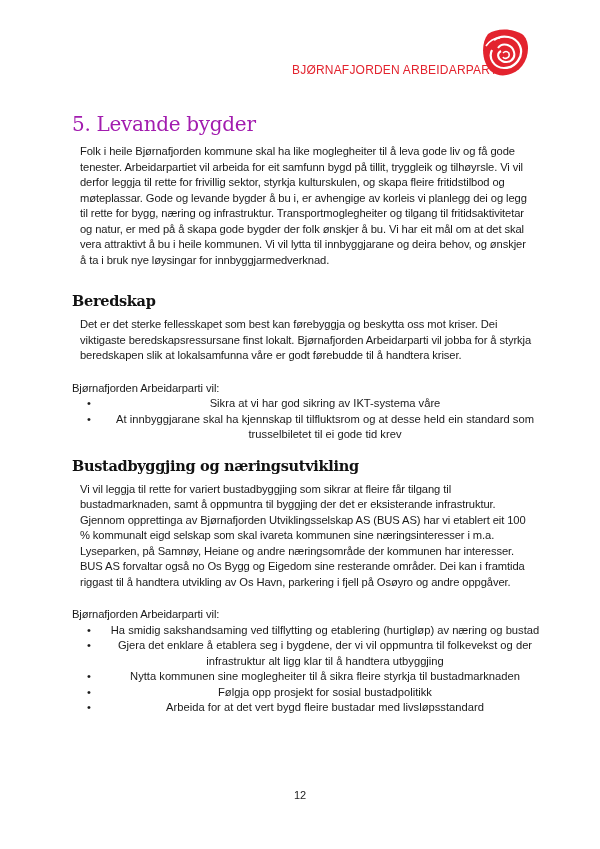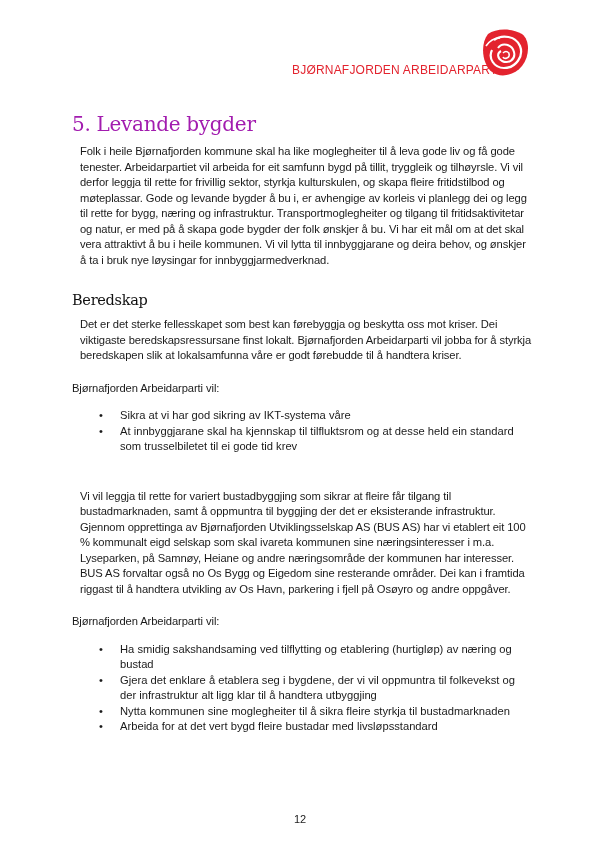--- a/index.html
+++ b/index.html
@@ -2,30 +2,30 @@
 <html><head>
   <meta charset="utf-8">
   <style>
     html, body { margin: 0; padding: 0; background: #ffffff; }
     body { width: 600px; height: 849px; position: relative; overflow: hidden; font-family: "Liberation Sans", sans-serif; color: #1a1a1a; }
     .header { position: absolute; left: 0; top: 0; width: 600px; height: 90px; }
     .org-name { position: absolute; left: 292px; top: 63px; font-family: "Liberation Sans", sans-serif; font-size: 12px; letter-spacing: 0.2px; color: #e3232e; }
     .logo { position: absolute; left: 478px; top: 26px; width: 52px; height: 52px; }
     .content { position: absolute; left: 72px; top: 112px; width: 470px; }
     h1 { font-family: "DejaVu Serif", serif; font-weight: normal; font-size: 20px; color: #a21caf; margin: 0 0 0 0; line-height: 24px; letter-spacing: -0.3px; }
-    h2 { font-family: "DejaVu Serif", serif; font-weight: normal; font-size: 14.5px; color: #111; margin: 0; line-height: 17px; letter-spacing: -0.3px; }
+    h2 { font-family: "DejaVu Serif", serif; font-weight: bold; font-size: 14.5px; color: #111; margin: 0; line-height: 17px; letter-spacing: -0.3px; }
     p { margin: 8px; font-size: 11.2px; line-height: 15.5px; letter-spacing: -0.1px; }
     .lead { font-weight: normal; font-size: 11.2px; line-height: 15.5px; margin: 0; }
-    ul { margin: 12px; padding: 0 0 0 34px; list-style: none; }
+    ul { margin: 0; padding: 0 0 0 34px; list-style: none; text-align: center; }
     li { position: relative; font-size: 11.2px; line-height: 15.5px; padding-left: 2px; }
     li::before { content: "\2022"; position: absolute; left: -19px; top: 0; }
     .gap-a { height: 16px; }
     .gap-b { height: 9px; }
     .gap-c { height: 14px; }
-    .page-number { position: absolute; left: 0; width: 600px; top: 789px; text-align: center; font-size: 11px; color: #222; margin-top: 24px; }
+    .page-number { position: absolute; left: 0; width: 600px; top: 789px; text-align: center; font-size: 11px; color: #222; }
   </style>
 </head>
 <body>
 
 <div class="header">
   <div class="org-name">BJØRNAFJORDEN ARBEIDARPARTI</div>
   <div class="logo">
     <svg viewBox="0 0 52 52" width="52" height="52">
       <path d="M10 8 C18 2 34 2 44 8 C52 14 52 30 44 40 C36 50 22 52 14 46 C4 38 2 18 10 8 Z" fill="#e3232e"></path>
       <path d="M16 14 C24 8 38 10 42 20 C46 30 38 42 26 42 C16 42 10 32 14 24" fill="none" stroke="#ffffff" stroke-width="2.2"></path>
@@ -44,24 +44,26 @@
   <h2>Beredskap</h2>
   <p>Det er det sterke fellesskapet som best kan førebyggja og beskytta oss mot kriser. Dei viktigaste beredskapsressursane finst lokalt. Bjørnafjorden Arbeidarparti vil jobba for å styrkja beredskapen slik at lokalsamfunna våre er godt førebudde til å handtera kriser.</p>
   <div class="gap-b"></div>
   <p class="lead">Bjørnafjorden Arbeidarparti vil:</p>
   <ul>
     <li>Sikra at vi har god sikring av IKT-systema våre</li>
     <li>At innbyggjarane skal ha kjennskap til tilfluktsrom og at desse held ein standard som trusselbiletet til ei gode tid krev</li>
   </ul>
 
   <div class="gap-c"></div>
+  <h2>Bustadbyggjing og næringsutvikling</h2>
   <p>Vi vil leggja til rette for variert bustadbyggjing som sikrar at fleire får tilgang til bustadmarknaden, samt å oppmuntra til byggjing der det er eksisterande infrastruktur. Gjennom opprettinga av Bjørnafjorden Utviklingsselskap AS (BUS AS) har vi etablert eit 100 % kommunalt eigd selskap som skal ivareta kommunen sine næringsinteresser i m.a. Lyseparken, på Samnøy, Heiane og andre næringsområde der kommunen har interesser. BUS AS forvaltar også no Os Bygg og Eigedom sine resterande områder. Dei kan i framtida riggast til å handtera utvikling av Os Havn, parkering i fjell på Osøyro og andre oppgåver.</p>
   <div class="gap-b"></div>
   <p class="lead">Bjørnafjorden Arbeidarparti vil:</p>
   <ul>
     <li>Ha smidig sakshandsaming ved tilflytting og etablering (hurtigløp) av næring og bustad</li>
     <li>Gjera det enklare å etablera seg i bygdene, der vi vil oppmuntra til folkevekst og der infrastruktur alt ligg klar til å handtera utbyggjing</li>
     <li>Nytta kommunen sine moglegheiter til å sikra fleire styrkja til bustadmarknaden</li>
+    <li>Følgja opp prosjekt for sosial bustadpolitikk</li>
     <li>Arbeida for at det vert bygd fleire bustadar med livsløpsstandard</li>
   </ul>
 </div>
 
 <div class="page-number">12</div>
 
 </body></html>

